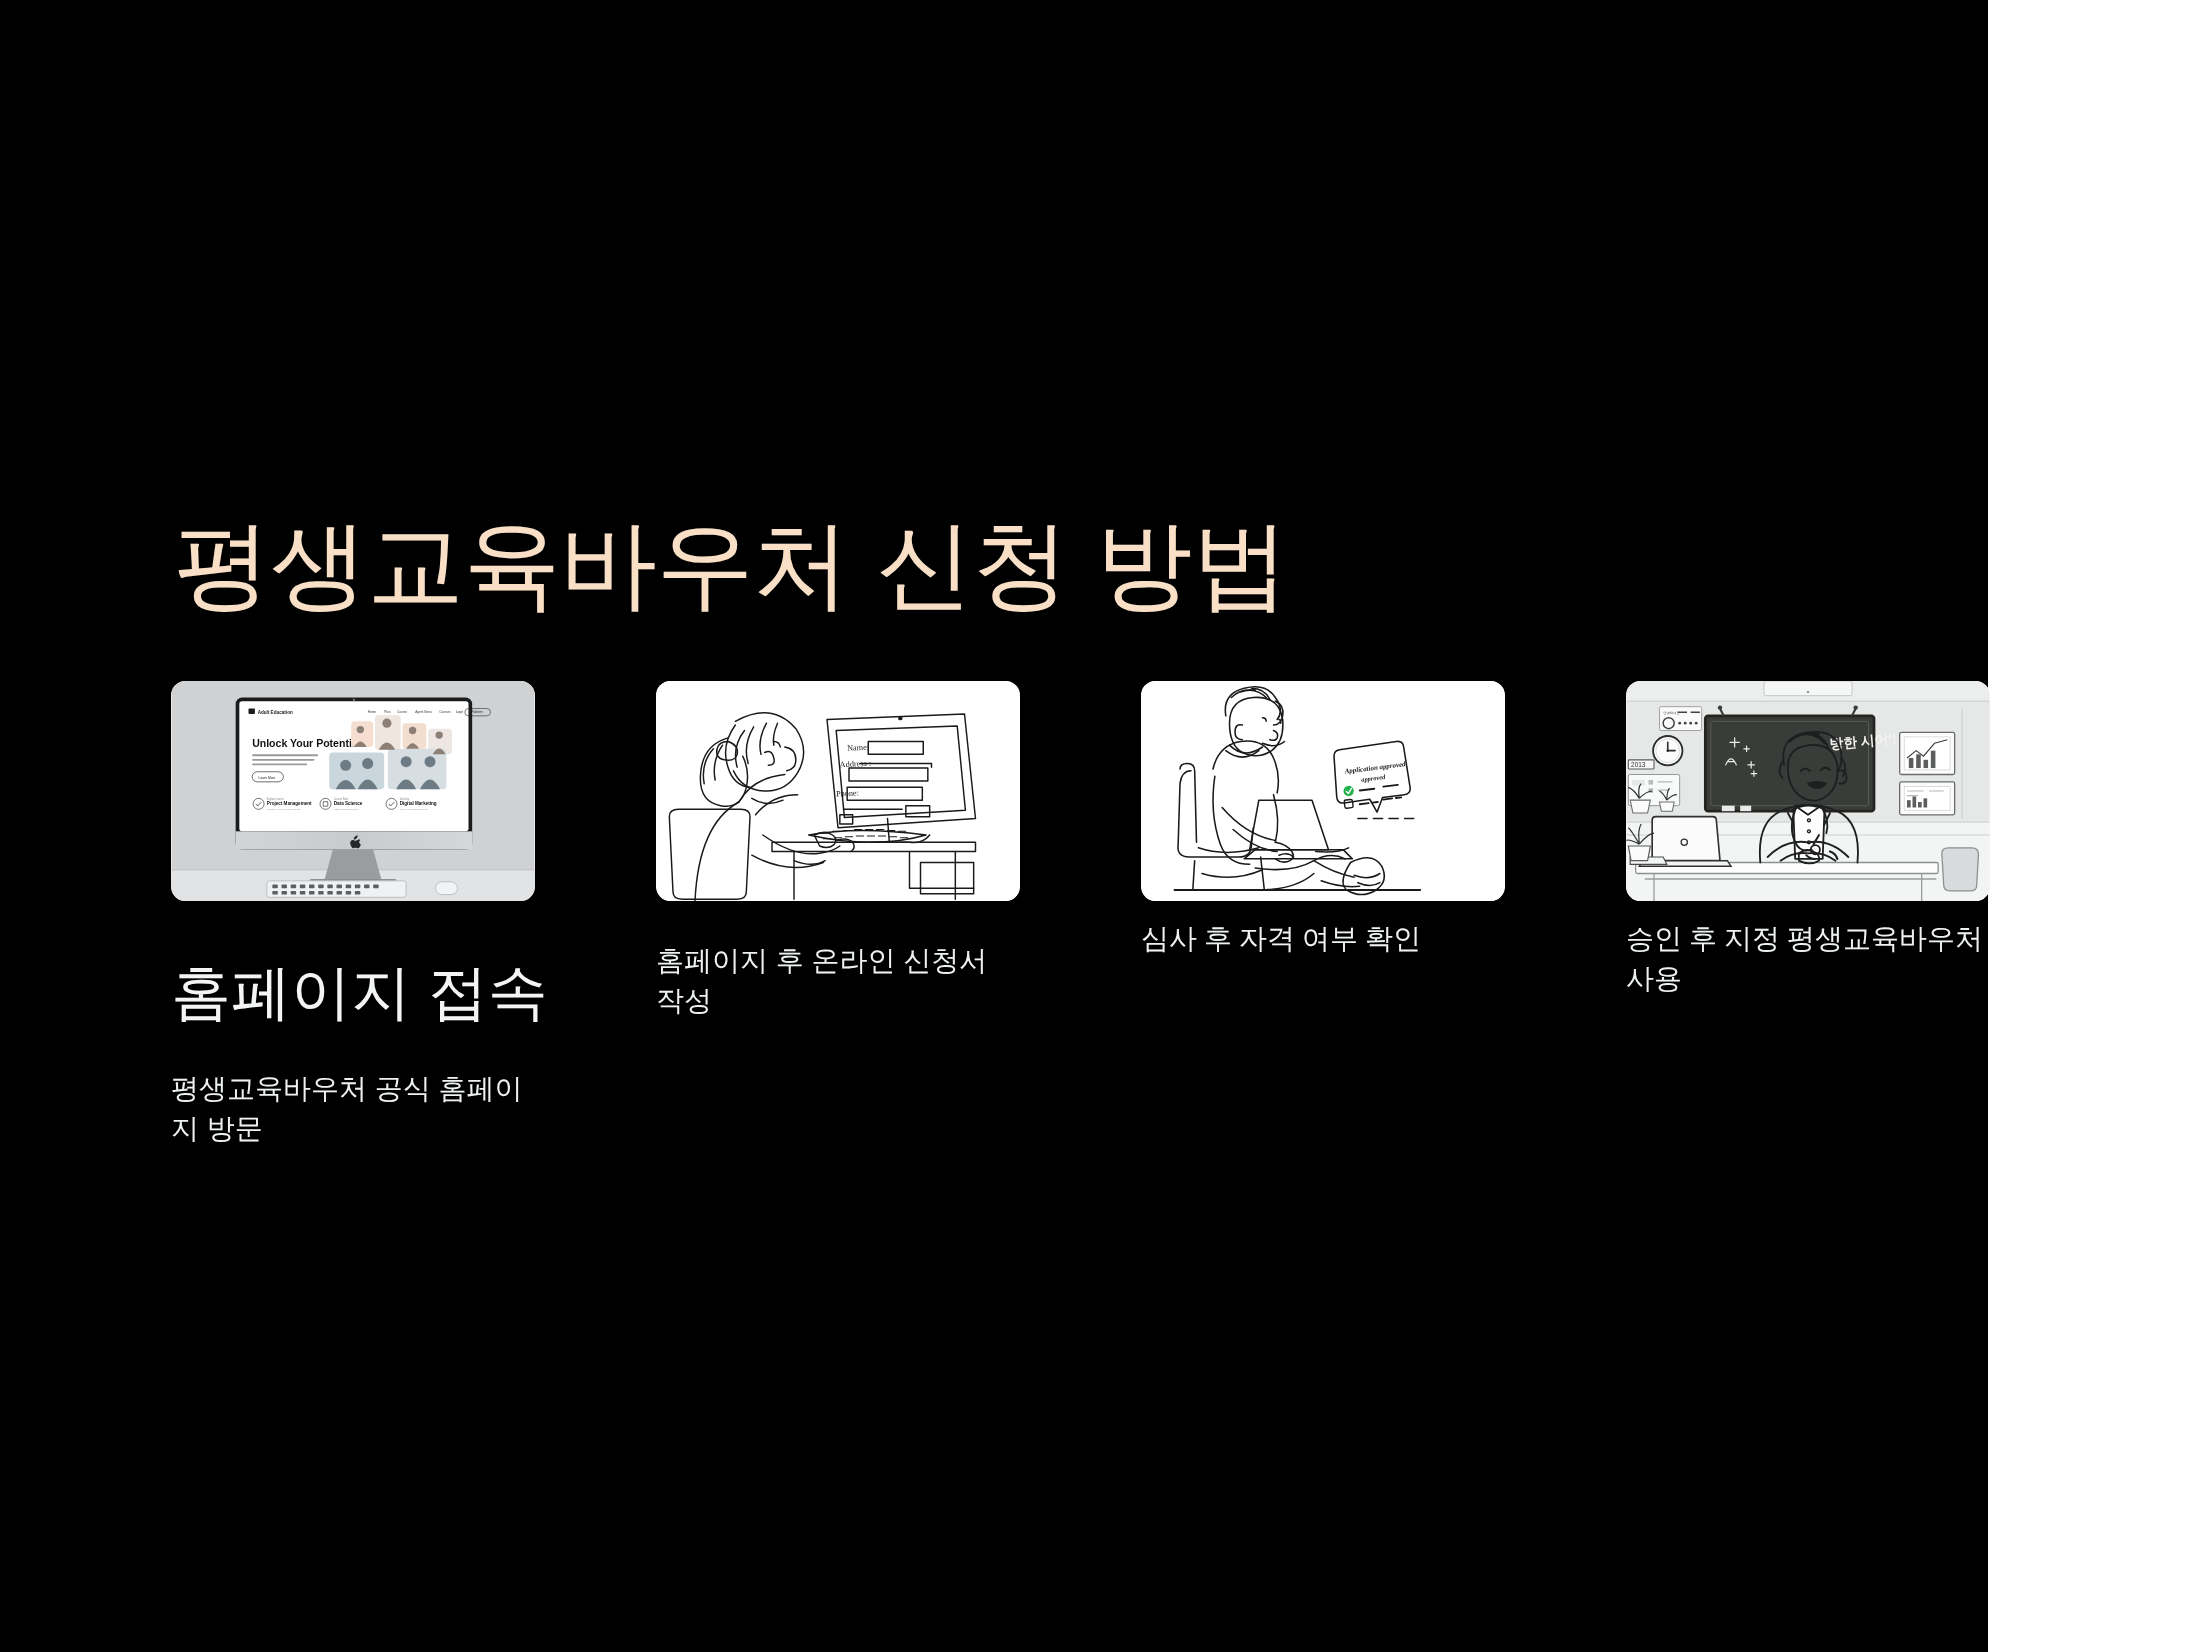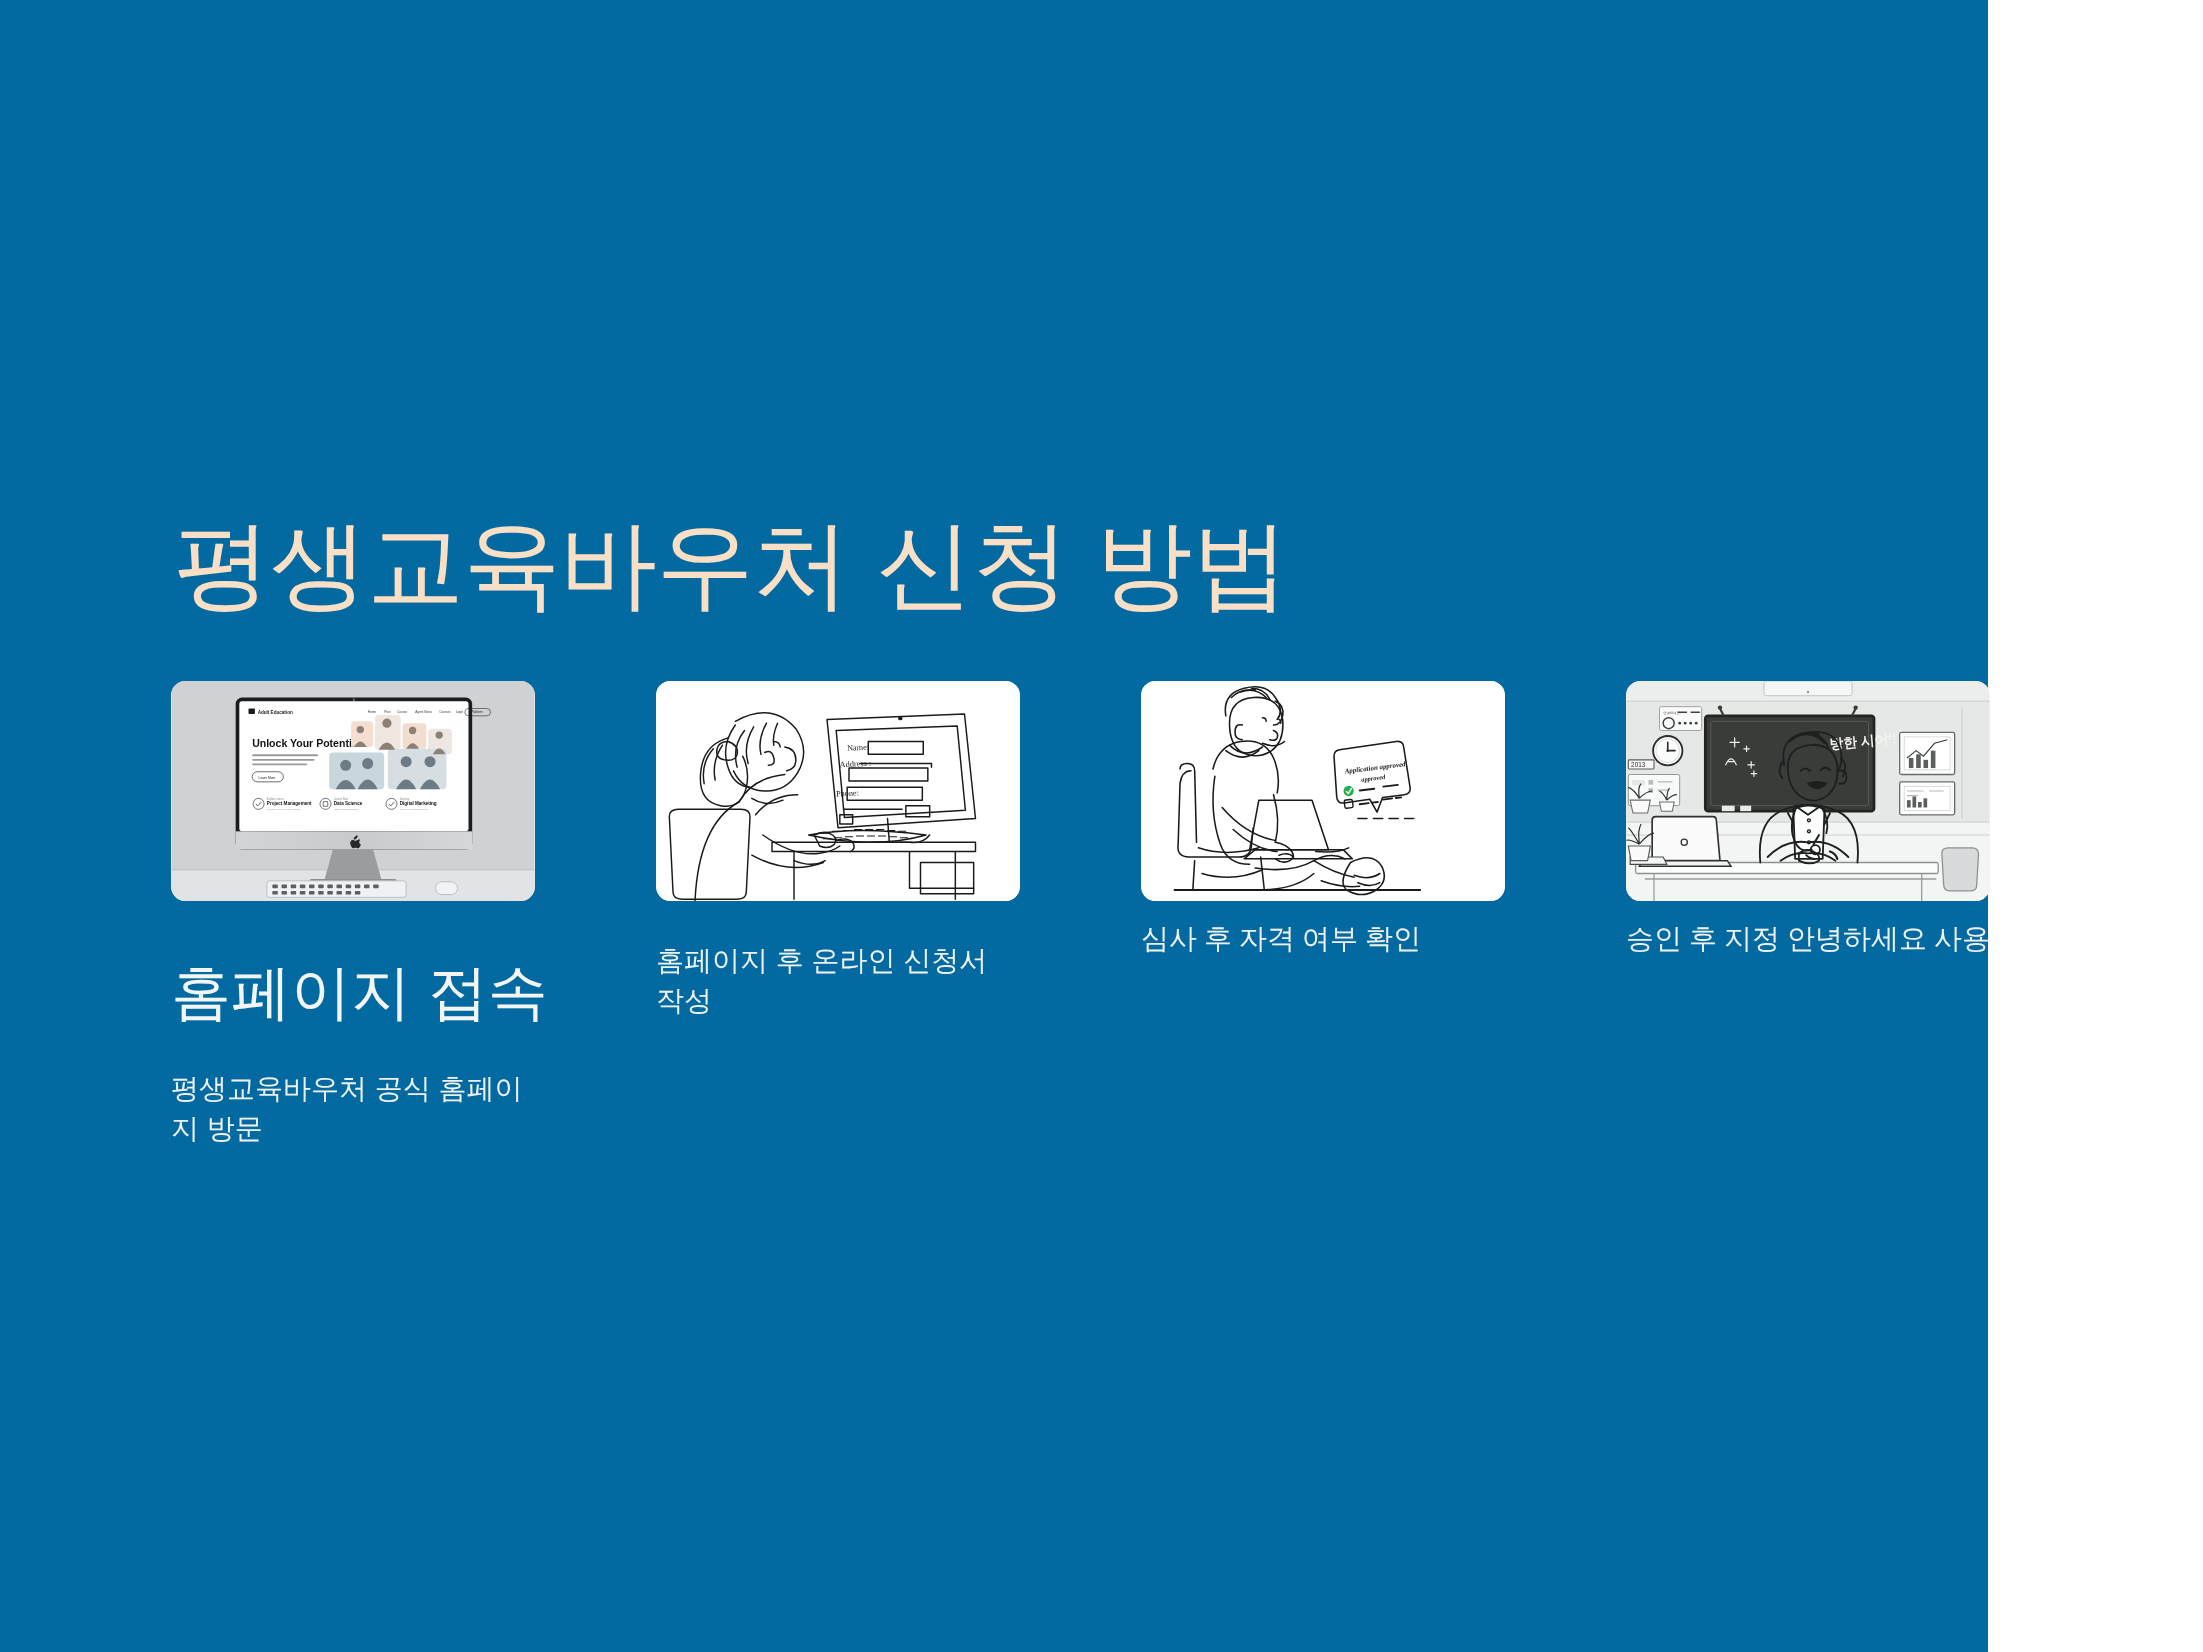--- a/index.html
+++ b/index.html
@@ -9,21 +9,21 @@
   body {
     width: 2204px;
     height: 1653px;
     overflow: hidden;
     font-family: "Liberation Sans", "DejaVu Sans", sans-serif;
   }
   #slide {
     position: relative;
     width: 1988px;
     height: 1653px;
-    background: #0369a1;
+    background: #000000;
     box-sizing: border-box;
   }
 
   
   #slide-title {
     position: absolute;
     left: 174px;
     top: 439px;
     font-size: 97px;
     font-weight: 300;
@@ -547,18 +547,18 @@
             <path d="M212 97 q5 -5 10 0" stroke-width="2.2"></path>
 
             <path d="M198 112 q10 10 20 0 q-10 -4 -20 0 z" fill="#1e2020"></path>
 
             <path d="M232 98 q8 -2 8 7 q0 8 -8 7"></path>
           </g>
 
           <path d="M344 188 q0 -6 7 -6 h26 q7 0 7 7 l-2 34 q0 6 -7 6 h-22 q-7 0 -7 -7 z" fill="#d9dadb" stroke="#8e9090" stroke-width="1.4"></path>
         </svg>
       </div>
-      <div class="card-body">승인 후 지정 안녕하세요 사용</div>
+      <div class="card-body">승인 후 지정 평생교육바우처 사용</div>
     </div>
 
   </div>
 </div>
 
 
 </body></html>

